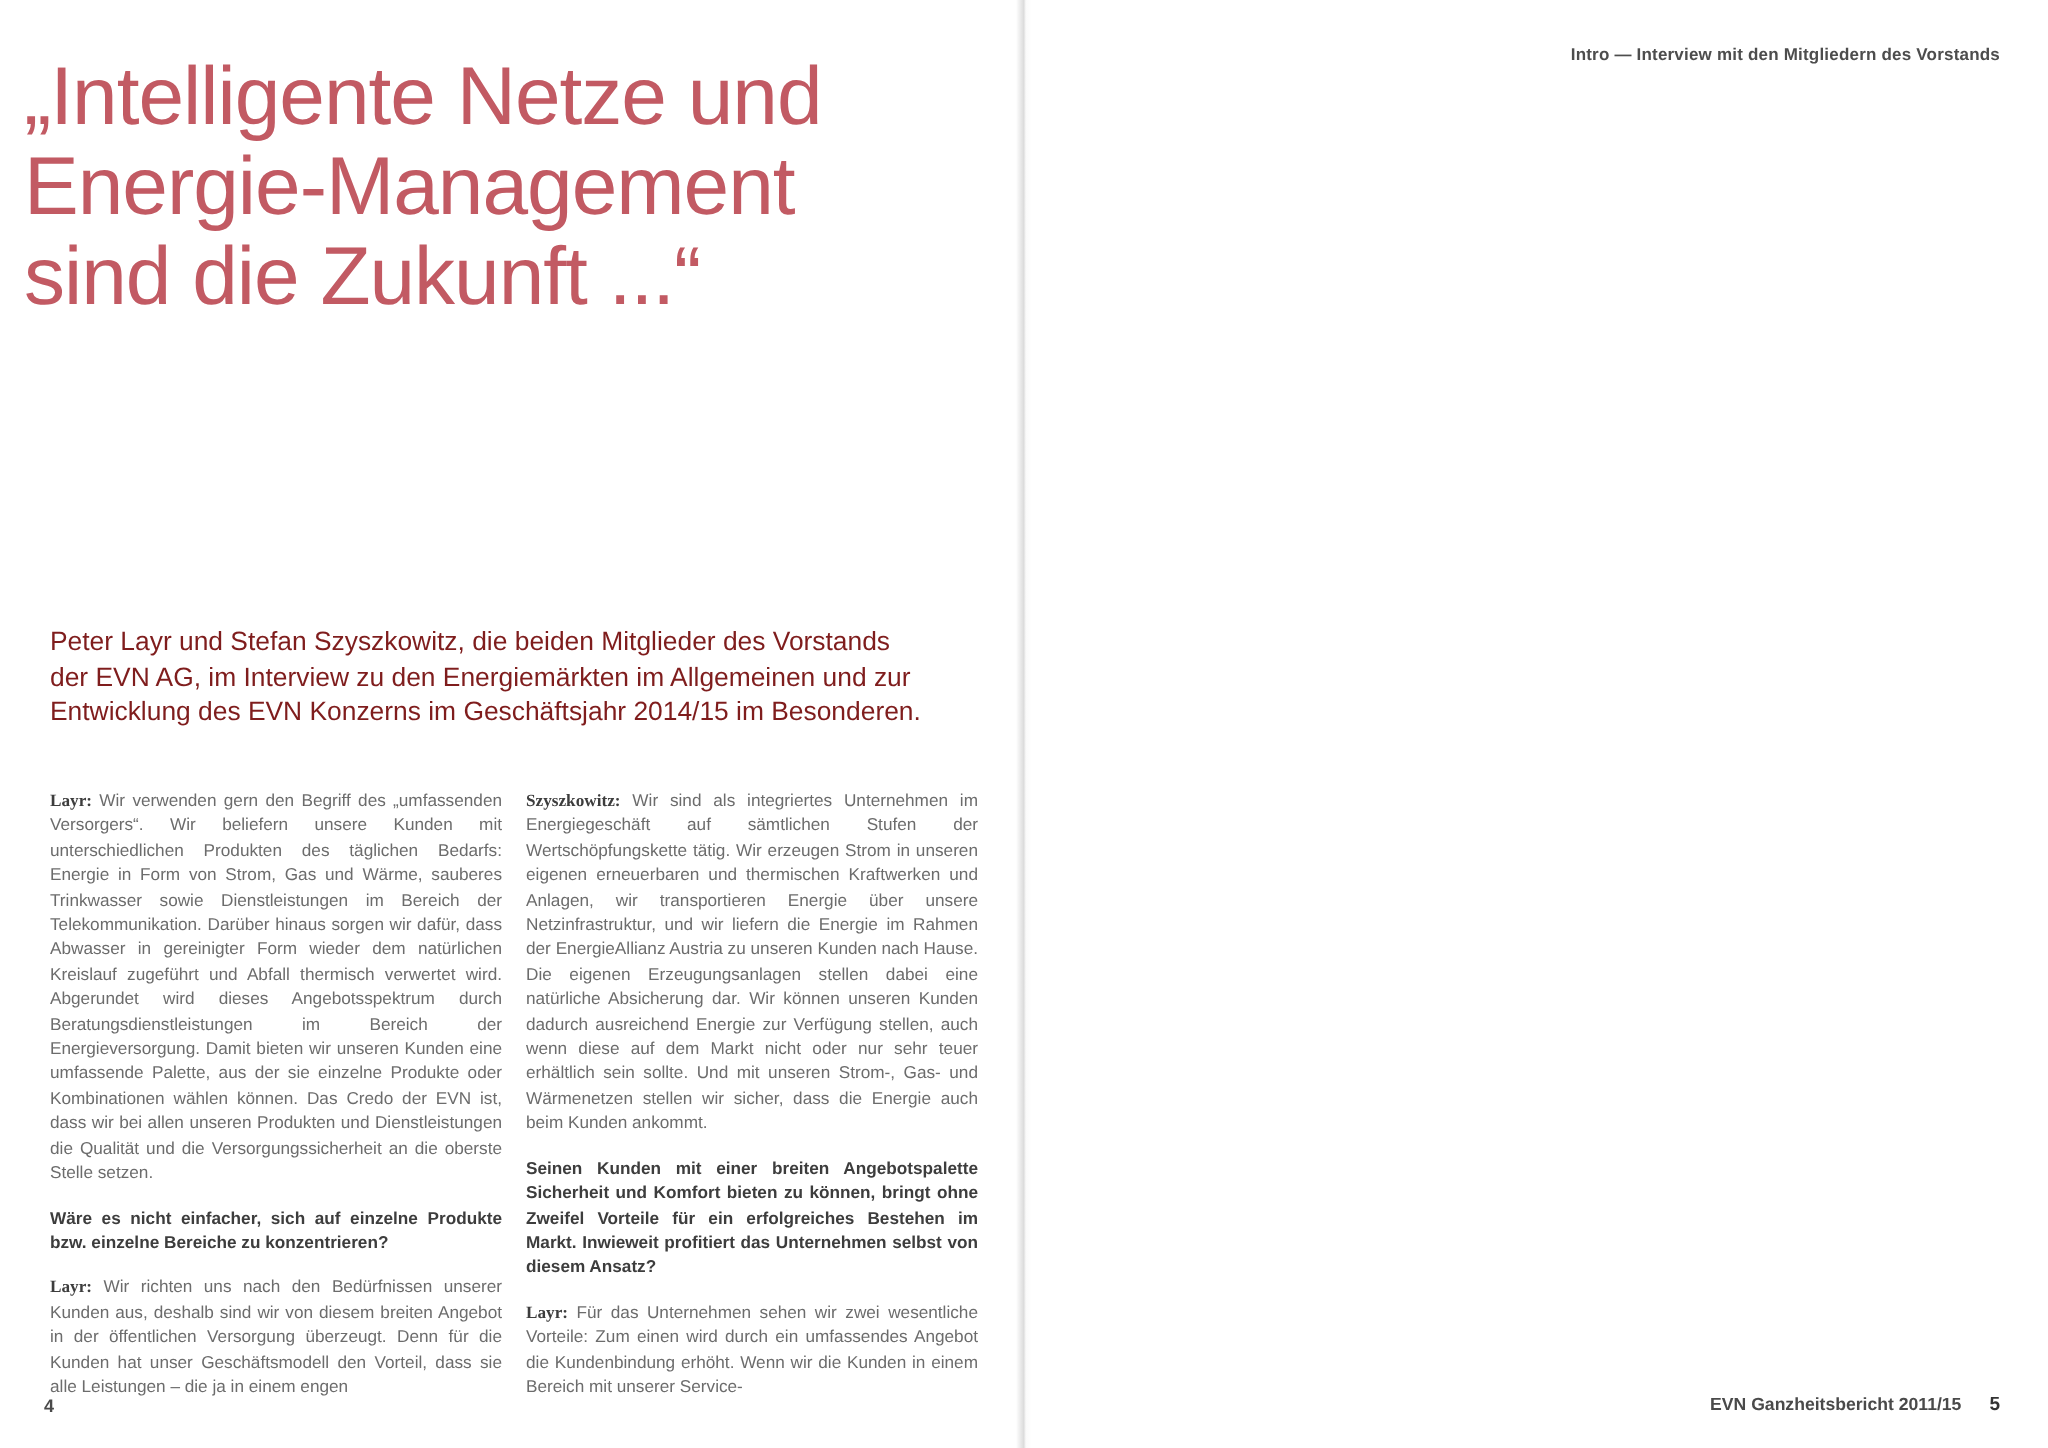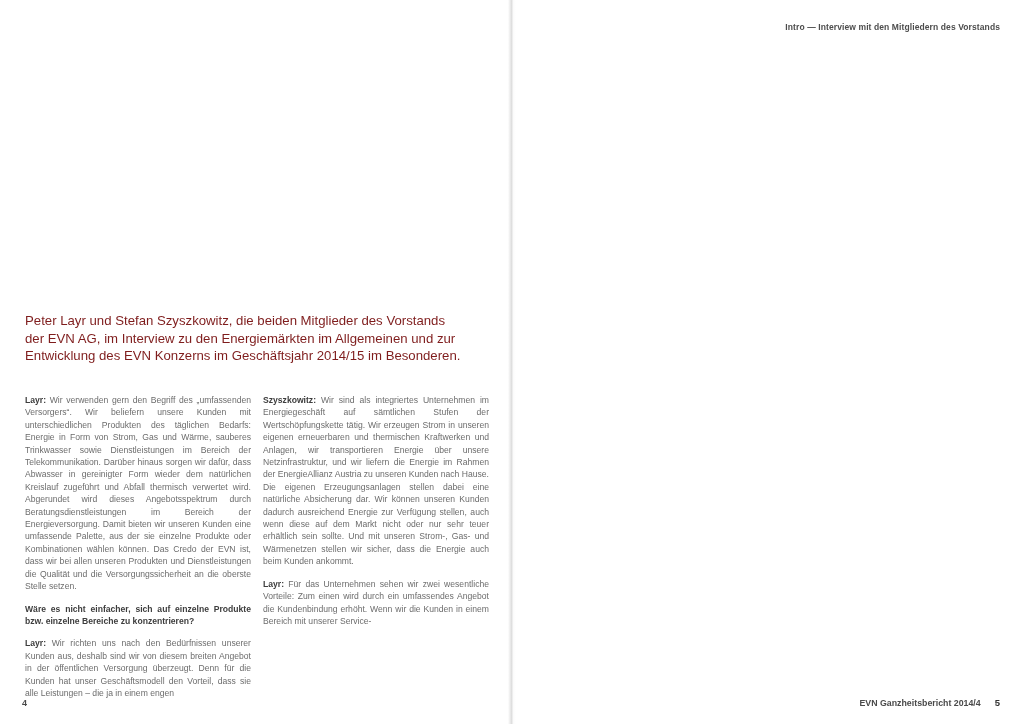--- a/index.html
+++ b/index.html
@@ -35,21 +35,21 @@
     position:absolute; top:394px;
     display:flex;
     font-size:8.6px; line-height:12.4px;
     text-align:justify;
   }
   .cols-left  { left:25px;  width:464px; gap:12px; }
   .col { flex:1; min-width:0; }
   .col p { margin:0 0 10px; }
   .col p.q { font-weight:bold; color:#3d3d3d; margin-top:3px; }
   .col p.a { color:#6c6c6c; }
-  .col b.speaker { color:#3d3d3d; }
+  .col b.speaker { color:#3d3d3d;font-family:Liberation Serif, serif; }
 
   .pagenum-left {
     position:absolute; left:22px; bottom:16px;
     font-size:9px; font-weight:bold; color:#4a4a4a;
   }
 
   
   .running-head {
     position:absolute; right:24px; top:22px;
     font-size:8.5px; font-weight:bold; color:#4d4d4d;
@@ -61,40 +61,44 @@
     font-size:8.8px; color:#555555;
   }
   .footer-right .booktitle { font-weight:bold; color:#4a4a4a; }
   .footer-right .pnum { font-weight:bold; color:#333; margin-left:14px; font-size:9.5px; }
 </style>
 </head>
 <body>
 
 <div class="page page-left">
 
+  <div class="headline">„Intelligente Netze und
+Energie-Management
+sind die Zukunft ...“</div>
 
   <div class="intro">Peter Layr und Stefan Szyszkowitz, die beiden Mitglieder des Vorstands der EVN AG, im Interview zu den Energiemärkten im Allgemeinen und zur Entwicklung des EVN Konzerns im Geschäftsjahr 2014/15 im Besonderen.</div>
 
   <div class="cols cols-left">
     <div class="col">
       <p class="a"><b class="speaker">Layr:</b><span> Wir verwenden gern den Begriff des „umfassenden Versorgers“. Wir beliefern unsere Kunden mit unterschiedlichen Produkten des täglichen Bedarfs: Energie in Form von Strom, Gas und Wärme, sauberes Trinkwasser sowie Dienstleistungen im Bereich der Telekommunikation. Darüber hinaus sorgen wir dafür, dass Abwasser in gereinigter Form wieder dem natürlichen Kreislauf zugeführt und Abfall thermisch verwertet wird. Abgerundet wird dieses Angebotsspektrum durch Beratungsdienstleistungen im Bereich der Energieversorgung. Damit bieten wir unseren Kunden eine umfassende Palette, aus der sie einzelne Produkte oder Kombinationen wählen können. Das Credo der EVN ist, dass wir bei allen unseren Produkten und Dienstleistungen die Qualität und die Versorgungssicherheit an die oberste Stelle setzen.</span></p>
       <p class="q">Wäre es nicht einfacher, sich auf einzelne Produkte bzw. einzelne Bereiche zu konzentrieren?</p>
       <p class="a"><b class="speaker">Layr:</b><span> Wir richten uns nach den Bedürfnissen unserer Kunden aus, deshalb sind wir von diesem breiten Angebot in der öffentlichen Versorgung überzeugt. Denn für die Kunden hat unser Geschäftsmodell den Vorteil, dass sie alle Leistungen – die ja in einem engen</span></p>
     </div>
     <div class="col">
       <p class="a"><b class="speaker">Szyszkowitz:</b><span> Wir sind als integriertes Unternehmen im Energiegeschäft auf sämtlichen Stufen der Wertschöpfungskette tätig. Wir erzeugen Strom in unseren eigenen erneuerbaren und thermischen Kraftwerken und Anlagen, wir transportieren Energie über unsere Netzinfrastruktur, und wir liefern die Energie im Rahmen der EnergieAllianz Austria zu unseren Kunden nach Hause. Die eigenen Erzeugungsanlagen stellen dabei eine natürliche Absicherung dar. Wir können unseren Kunden dadurch ausreichend Energie zur Verfügung stellen, auch wenn diese auf dem Markt nicht oder nur sehr teuer erhältlich sein sollte. Und mit unseren Strom-, Gas- und Wärmenetzen stellen wir sicher, dass die Energie auch beim Kunden ankommt.</span></p>
+      <p class="q">Seinen Kunden mit einer breiten Angebotspalette Sicherheit und Komfort bieten zu können, bringt ohne Zweifel Vorteile für ein erfolgreiches Bestehen im Markt. Inwieweit profitiert das Unternehmen selbst von diesem Ansatz?</p>
       <p class="a"><b class="speaker">Layr:</b><span> Für das Unternehmen sehen wir zwei wesentliche Vorteile: Zum einen wird durch ein umfassendes Angebot die Kundenbindung erhöht. Wenn wir die Kunden in einem Bereich mit unserer Service-</span></p>
     </div>
   </div>
 
   <div class="pagenum-left">4</div>
 </div>
 
 <div class="gutter"></div>
 
 <div class="page page-right">
 
   <div class="running-head">Intro — Interview mit den Mitgliedern des Vorstands</div>
 
   <div class="footer-right">
-    <span class="booktitle">EVN Ganzheitsbericht 2014/4</span><span class="pnum">5</span>
+    <span class="booktitle">EVN Ganzheitsbericht 2011/15</span><span class="pnum">5</span>
   </div>
 </div>
 
 </body></html>

